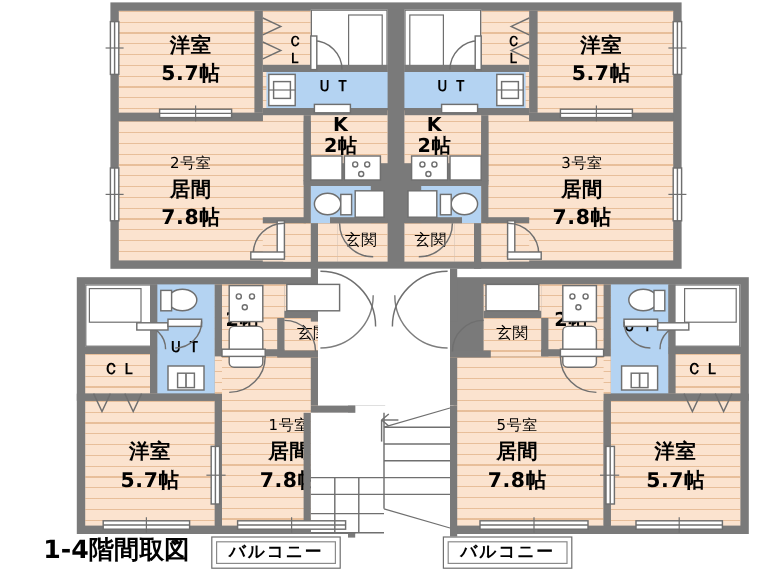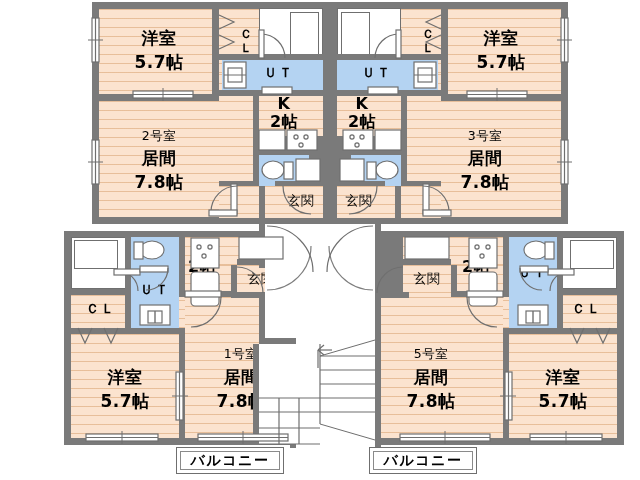--- a/index.html
+++ b/index.html
@@ -220,20 +220,21 @@
   <div class="wall" style="left:253px;top:344px;width:6px;height:100px;"></div>
 
   <div class="ol" style="left:176px;top:447px;width:108px;height:27px;"></div>
   <div class="olt" style="left:180px;top:451px;width:100px;height:19px;"></div>
   <div class="lbl bal" style="left:176px;top:453px;width:108px;">バルコニー</div>
 
   <div class="ol" style="left:369px;top:447px;width:108px;height:27px;"></div>
   <div class="olt" style="left:373px;top:451px;width:100px;height:19px;"></div>
   <div class="lbl bal" style="left:369px;top:453px;width:108px;">バルコニー</div>
 
+  <div class="lbl title" style="left:36px;top:448px;width:140px;text-align:left;">1-4階間取図</div>
 
   <svg class="ovl" viewBox="0 0 640 480">
     <g stroke="#6f6f6f" stroke-width="1.2" fill="none">
 
       <rect x="92" y="18" width="7" height="44" fill="#fff"></rect>
       <line x1="95.5" y1="18" x2="95.5" y2="62"></line>
       <line x1="88" y1="40" x2="103" y2="40" stroke-width="1"></line>
       <rect x="92" y="140" width="7" height="44" fill="#fff"></rect>
       <line x1="95.5" y1="140" x2="95.5" y2="184"></line>
       <line x1="88" y1="162" x2="103" y2="162" stroke-width="1"></line>

